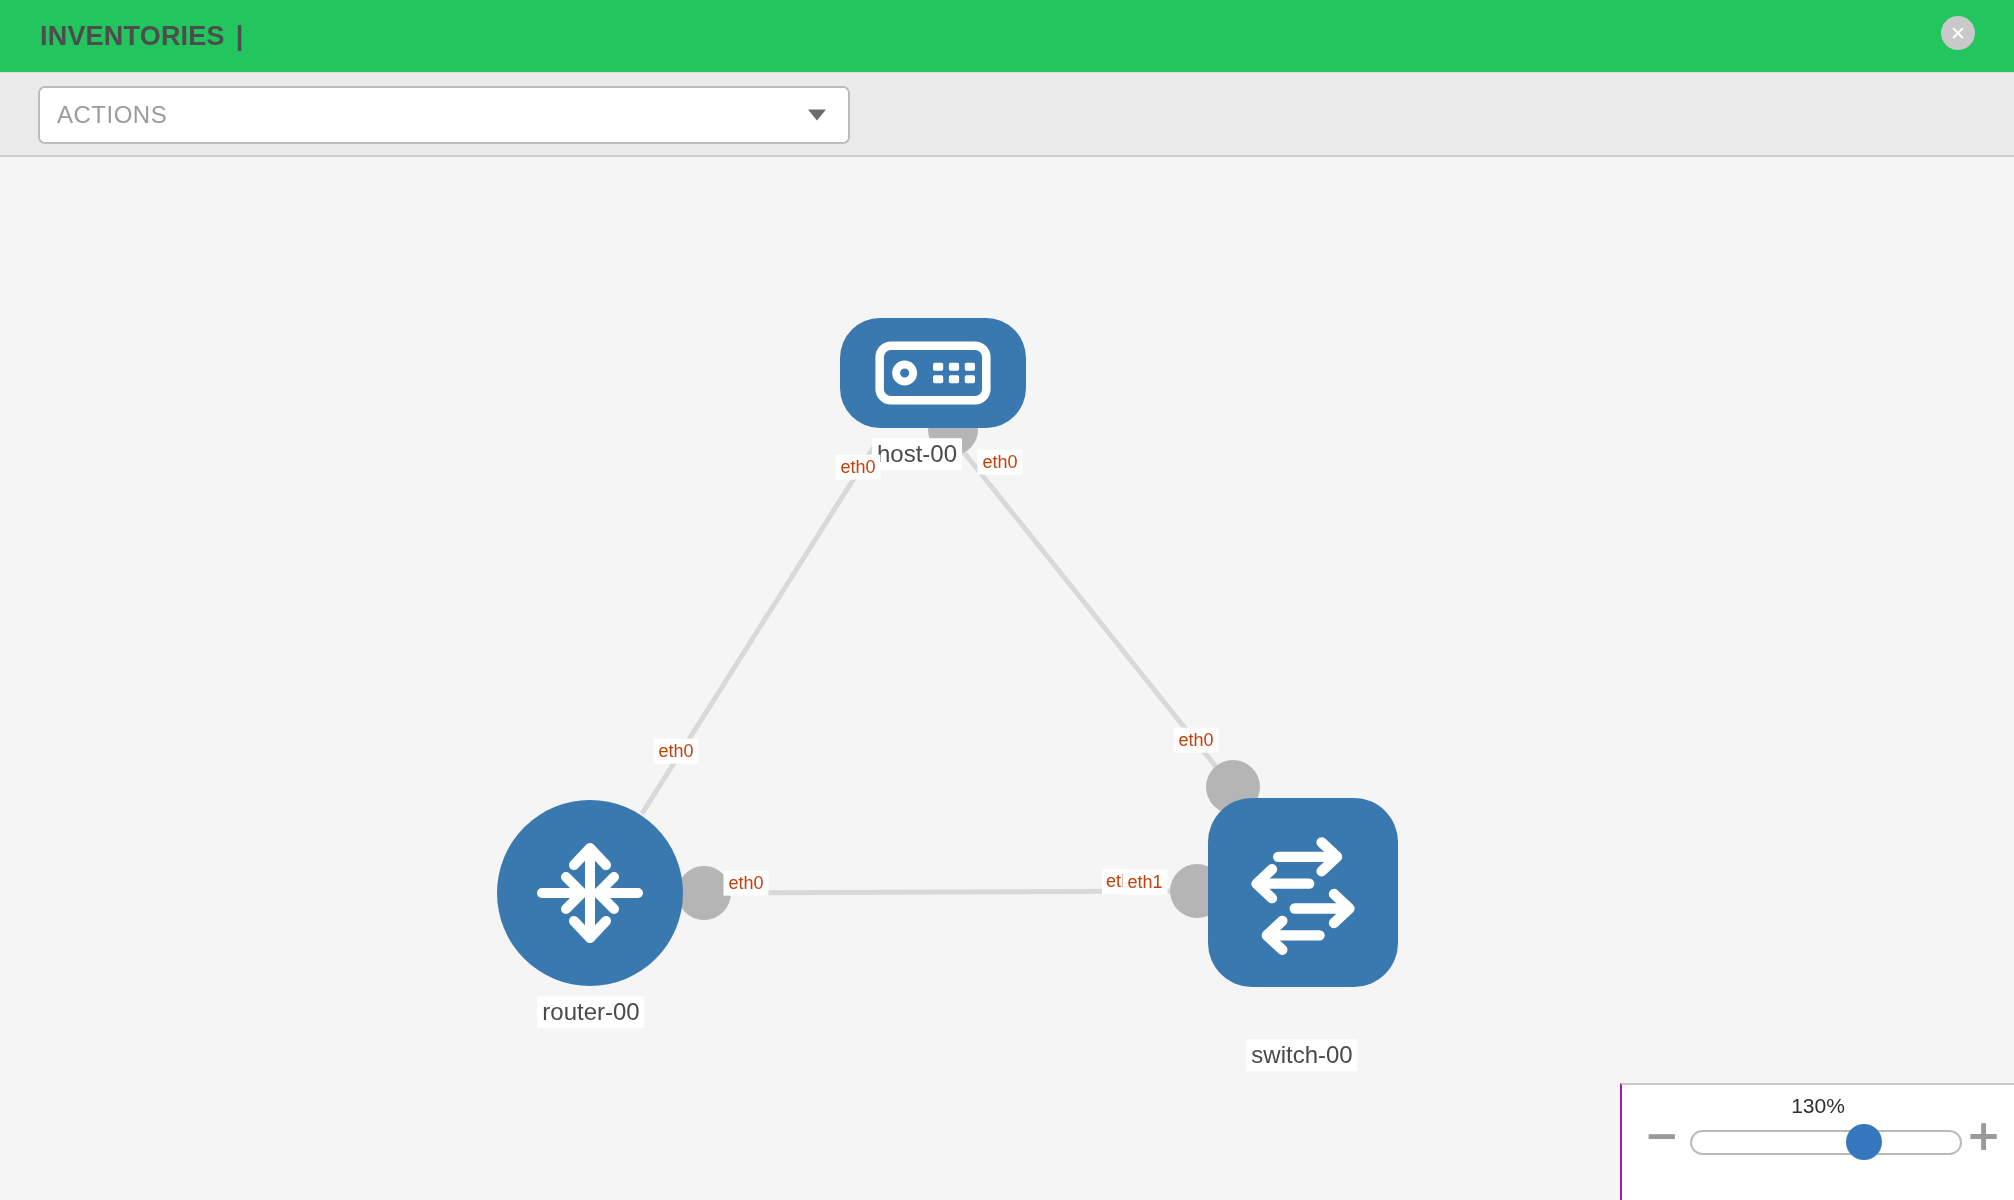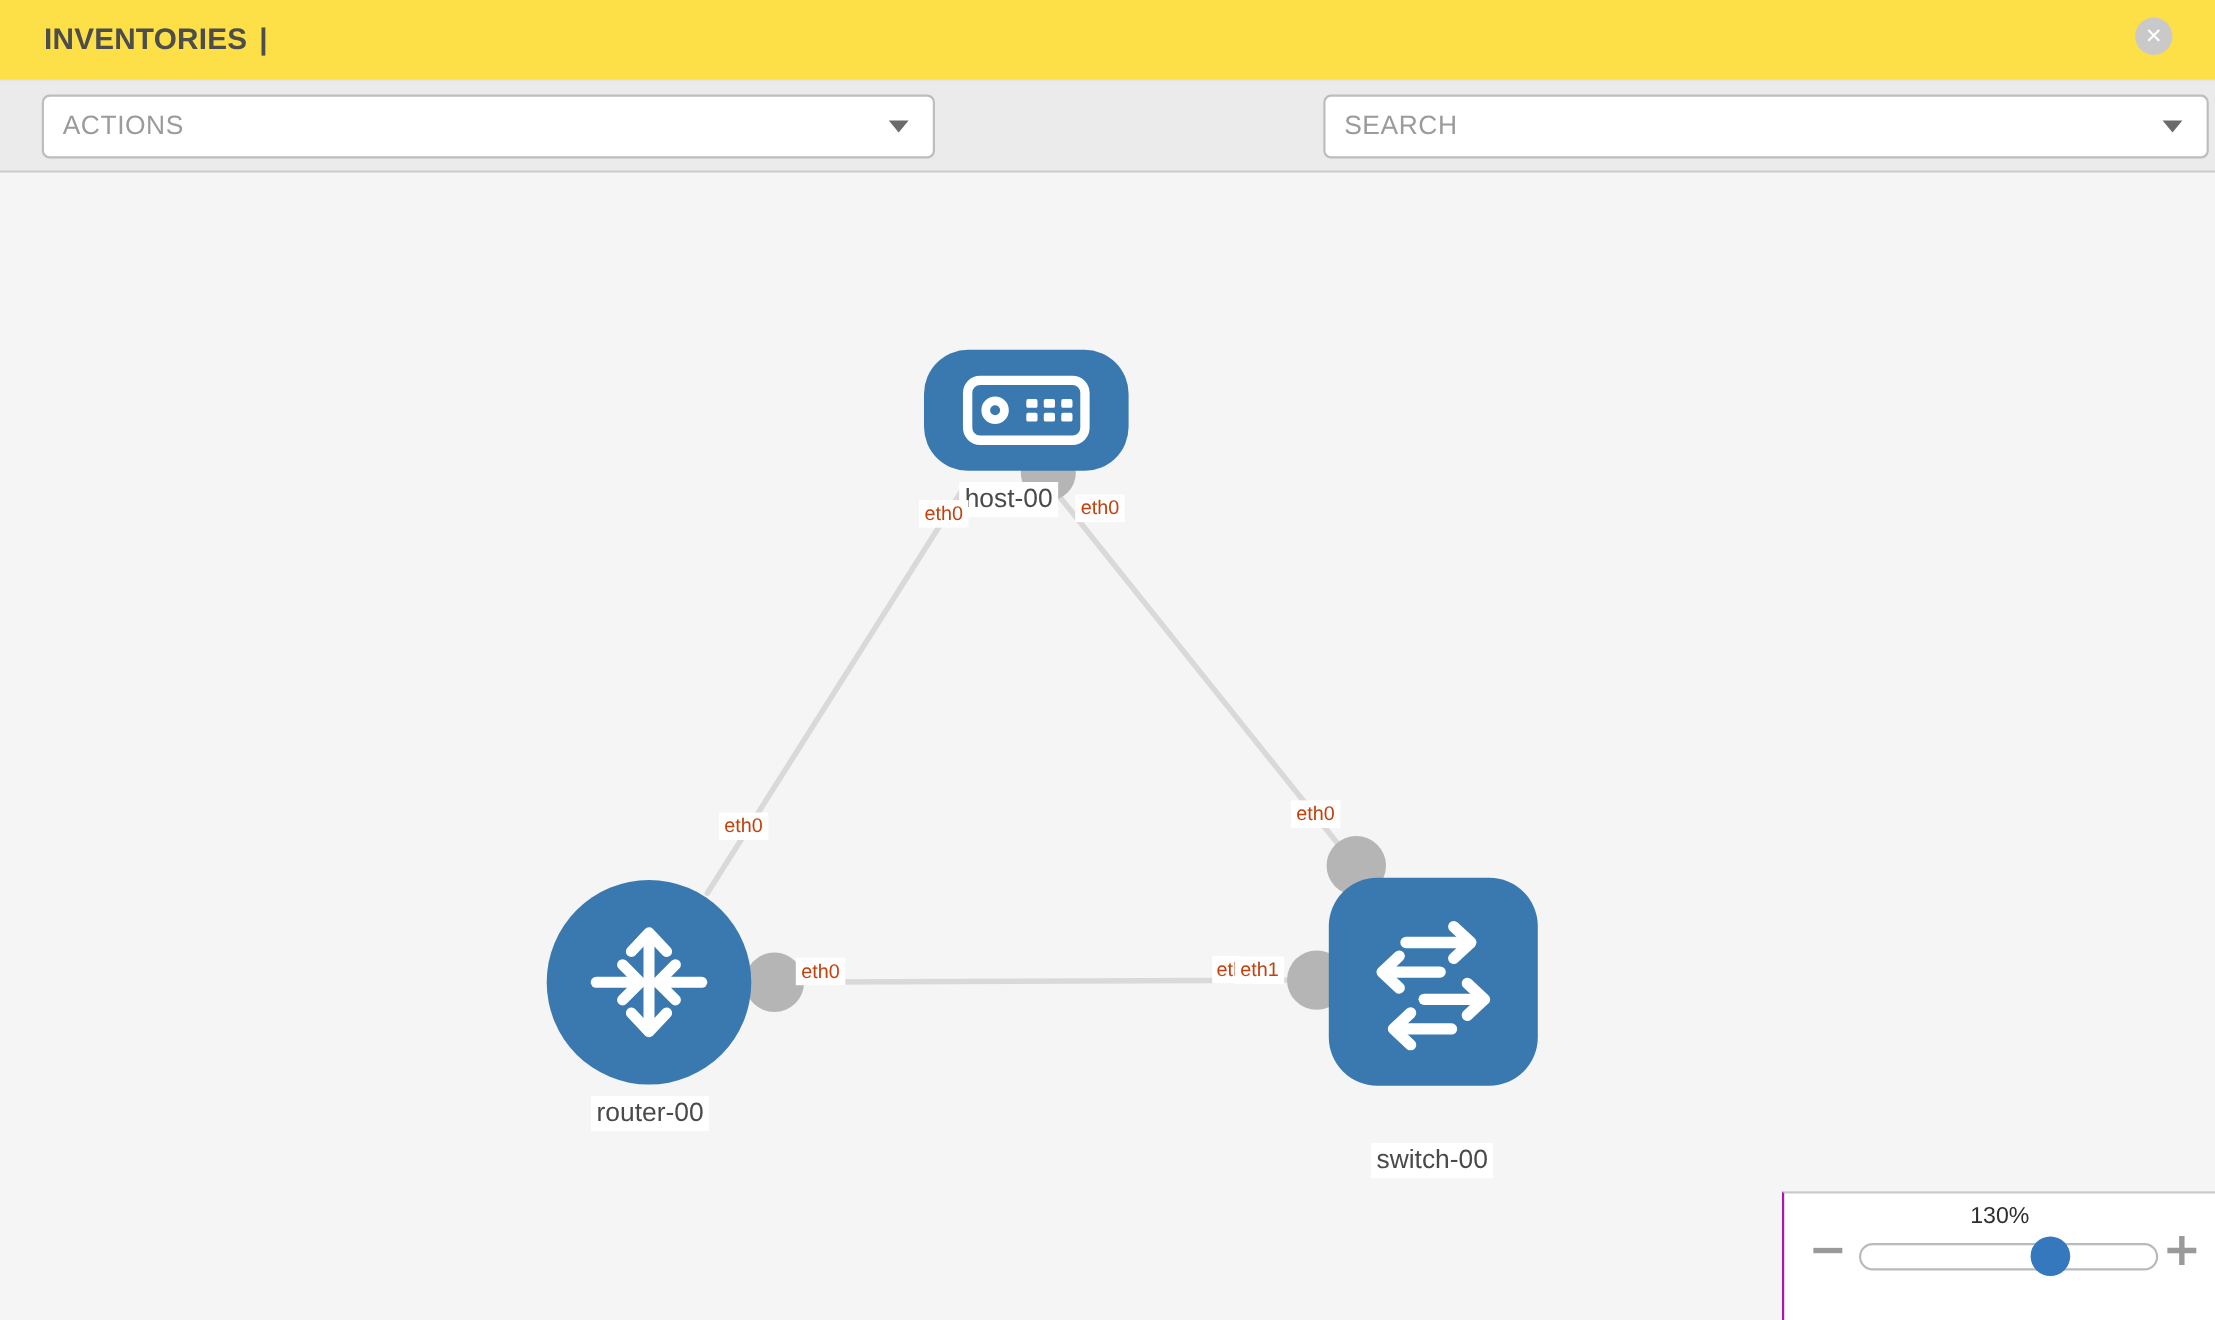--- a/index.html
+++ b/index.html
@@ -7,21 +7,21 @@
   body {
     position: relative;
     overflow: hidden;
     font-family: "Liberation Sans", sans-serif;
     background: #ffffff;
   }
 
   
   .header {
     position: absolute; top: 0; left: 0; width: 2014px; height: 72px;
-    background: #fde047;
+    background: #22c55e;
   }
   .page-title {
     position: absolute; left: 40px; top: 50%; transform: translateY(-50%);
     display: flex; gap: 11px; align-items: baseline;
     font-size: 27px; font-weight: bold; color: #4d4d4d; letter-spacing: 0.2px;
   }
   .close-btn {
     position: absolute; left: 1941px; top: 16px;
     width: 34px; height: 34px; border-radius: 50%;
     background: #c9c9c9; border: none; cursor: pointer;
@@ -158,24 +158,20 @@
 
   <button class="tool-btn key">
     <svg width="44" height="44" viewBox="0 0 48 48" fill="none" stroke="#80858d" stroke-linecap="round" stroke-linejoin="round">
       <circle cx="13" cy="13" r="8" stroke-width="6"></circle>
       <line x1="19" y1="19" x2="39" y2="39" stroke-width="6.5"></line>
       <line x1="31" y1="31" x2="37" y2="25" stroke-width="5.5"></line>
       <line x1="39" y1="39" x2="45" y2="33" stroke-width="5.5"></line>
     </svg>
   </button>
 
-  <div class="select-box select-search">
-    <span class="lbl">SEARCH</span>
-    <span class="caret"></span>
-  </div>
 </div>
 
 <div class="canvas">
 
   <svg class="links-layer" width="2014" height="1043" viewBox="0 0 2014 1043">
 
     <g stroke="#d9d9d9" stroke-width="5" stroke-linecap="round">
       <line x1="877" y1="285" x2="643" y2="655"></line>
       <line x1="950" y1="278" x2="1233" y2="631"></line>
       <line x1="695" y1="736" x2="1200" y2="734"></line>

